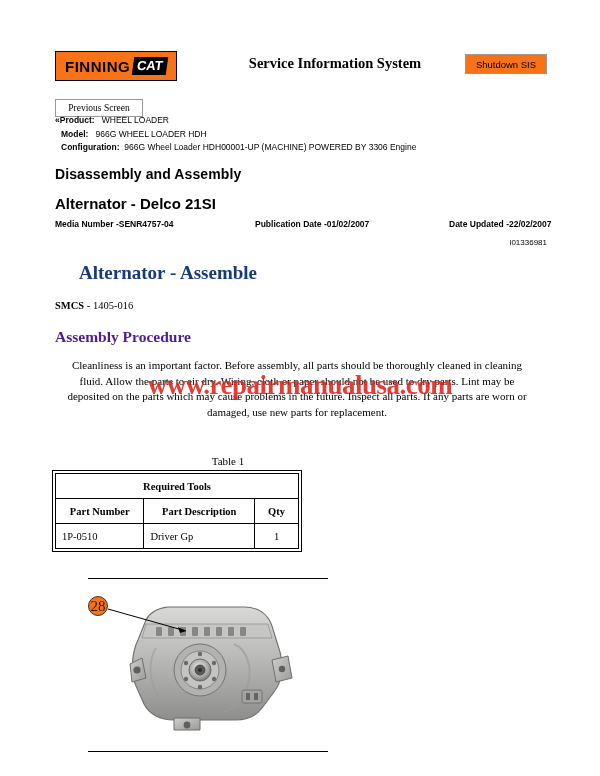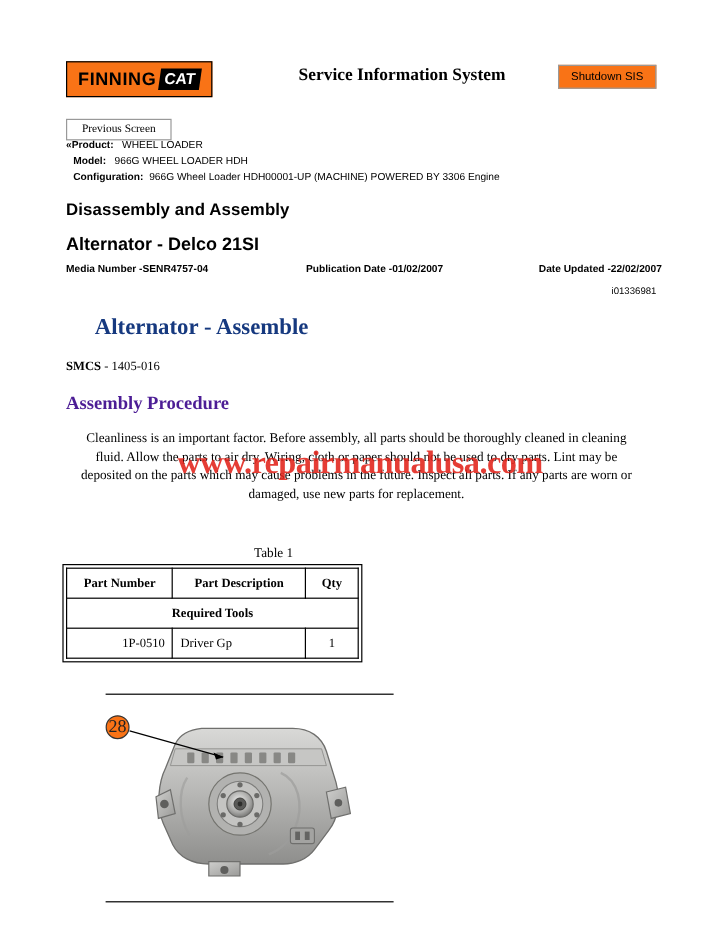--- a/index.html
+++ b/index.html
@@ -231,21 +231,21 @@
   }
   table.tools th.hdr {
     text-align: center;
     font-weight: bold;
     font-size: 10.5px;
   }
   table.tools th.col {
     text-align: center;
     font-weight: bold;
   }
-  table.tools td.c-num { text-align: right; width: 84px; }
+  table.tools td.c-num { text-align: left; width: 84px; }
   table.tools td.c-desc { text-align: left; width: 108px; }
   table.tools td.c-qty { text-align: center; width: 34px; }
   .tbl-wrap {
     position: absolute;
     left: 52px;
     top: 470px;
     width: 250px;
     border: 1px solid #000;
     padding: 2px;
     box-sizing: border-box;
@@ -374,26 +374,26 @@
   <div class="h2">Assembly Procedure</div>
 
   <div class="para">Cleanliness is an important factor. Before assembly, all parts should be thoroughly cleaned in cleaning fluid. Allow the parts to air dry. Wiring, cloth or paper should not be used to dry parts. Lint may be deposited on the parts which may cause problems in the future. Inspect all parts. If any parts are worn or damaged, use new parts for replacement.</div>
 
   <div class="tablecap">Table 1</div>
 
   <div class="tbl-wrap">
     <table class="tools">
       <tbody>
           <tr>
+        <th class="hdr" colspan="3">Required Tools</th>
+      </tr>
+      <tr>
         <th class="col">Part Number</th>
         <th class="col">Part Description</th>
         <th class="col">Qty</th>
-      </tr>
-      <tr>
-        <th class="hdr" colspan="3">Required Tools</th>
       </tr>
       <tr>
         <td class="c-num">1P-0510</td>
         <td class="c-desc">Driver Gp</td>
         <td class="c-qty">1</td>
       </tr>
     </tbody>
       </table>
   </div>
 

